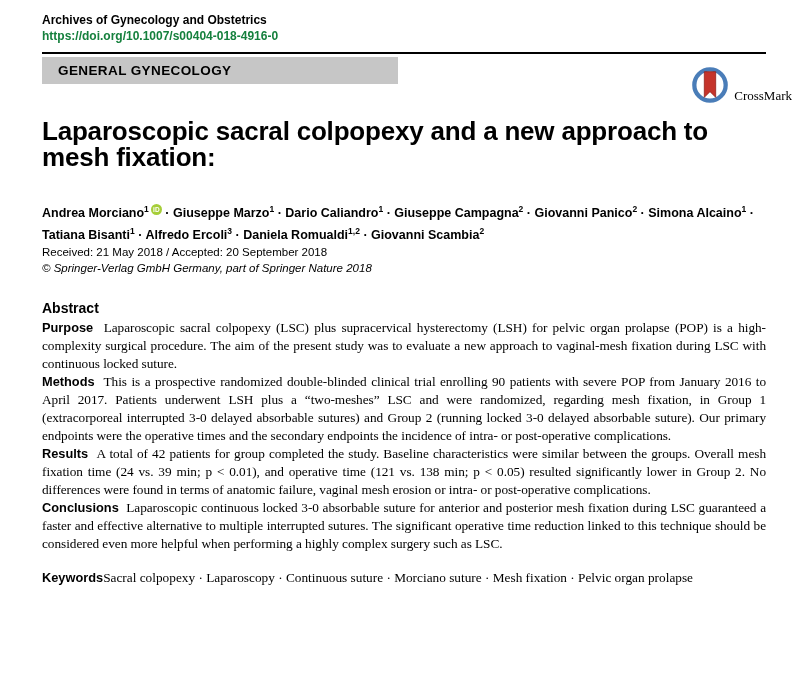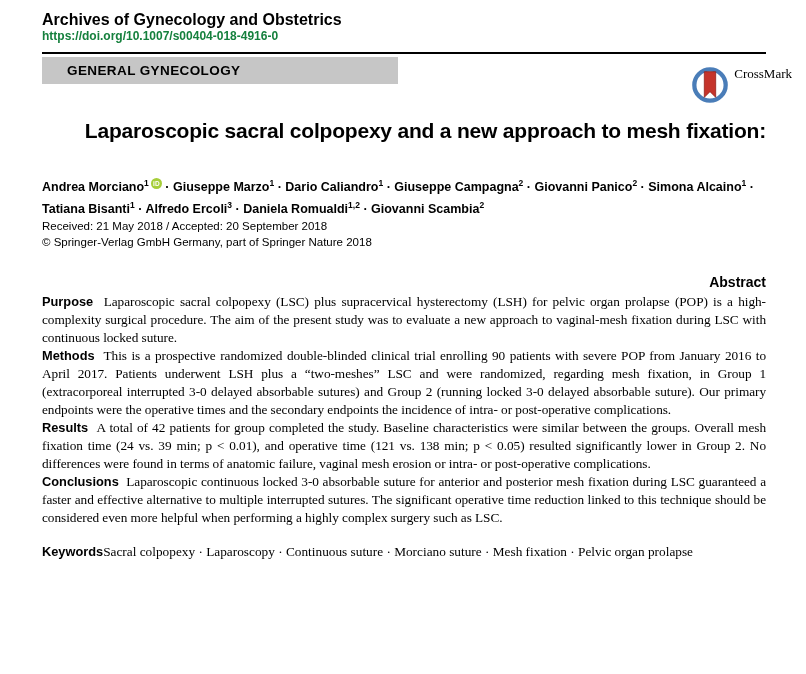--- a/index.html
+++ b/index.html
@@ -1,42 +1,42 @@
 <!DOCTYPE html>
 <html style="--banner-bg: #c6c6c6; --orcid-green: #a6ce39;"><head>
 <meta charset="utf-8">
 <style>
   html,body{margin:0;padding:0;}
   body{
     width:806px;height:674px;background:#ffffff;color:#000;
     font-family:"Liberation Sans",sans-serif;overflow:hidden;
   }
   .page{position:relative;box-sizing:border-box;width:806px;height:674px;padding:12px 40px 0 42px;}
-  .journal{font-size:16px;font-weight:600;line-height:16px;}
+  .journal{font-size:12px;font-weight:600;line-height:16px;}
   .doi{display:block;font-size:12px;font-weight:600;line-height:16px;color:#15803d;text-decoration:none;}
   .rule{height:2px;background:#000;margin-top:8px;}
   .banner{
     margin-top:3px;width:356px;height:27px;line-height:27px;box-sizing:border-box;
     background:var(--banner-bg,#c6c6c6);font-weight:700;font-size:13.5px;
-    letter-spacing:.4px;padding-left:25px;
+    letter-spacing:.4px;padding-left:16px;
   }
-  .crossmark{position:absolute;top:66px;right:14px;display:flex;align-items:flex-start;gap:5px;cursor:pointer;}
+  .crossmark{position:absolute;top:66px;right:14px;display:flex;align-items:flex-end;gap:5px;cursor:pointer;}
   .crossmark-text{font-family:"Liberation Serif",serif;font-size:13px;}
-  h1.title{margin:34px 0 0;font-size:21px;line-height:26px;font-weight:700;letter-spacing:-.2px;text-align:right;}
+  h1.title{margin:34px 0 0;font-size:26px;line-height:26px;font-weight:700;letter-spacing:-.2px;}
   .authors{margin-top:30px;font-size:12.5px;font-weight:700;line-height:18px;max-width:724px;}
   .authors .author{white-space:nowrap;}
   .authors sup{font-size:8.5px;}
   .orcid{
     display:inline-block;width:11px;height:11px;border-radius:50%;
     background:var(--orcid-green,#a6ce39);color:#fff;font-size:6.5px;font-weight:700;
     text-align:center;line-height:11px;vertical-align:super;margin-left:2px;
   }
   .dates{font-size:11.5px;line-height:16px;}
-  .copyright{font-size:11.5px;line-height:16px;}
-  h2.abstract{margin:24px 0 2px;font-size:14px;line-height:17px;font-weight:700;text-align:right;}
+  .copyright{font-size:11.5px;line-height:16px;font-style:italic;}
+  h2.abstract{margin:24px 0 2px;font-size:14px;line-height:17px;font-weight:700;}
   .abs p.sec{
     margin:0;font-family:"Liberation Serif",serif;font-size:13.3px;line-height:18px;
     text-align:justify;letter-spacing:-.05px;
   }
   .sec-label{font-family:"Liberation Sans",sans-serif;font-weight:700;font-size:12.8px;letter-spacing:0;}
   .keywords{margin-top:15px;font-family:"Liberation Serif",serif;font-size:13.3px;line-height:20px;}
   .kw-label{font-family:"Liberation Sans",sans-serif;font-weight:700;font-size:12.8px;}
 </style>
 </head>
 <body>

